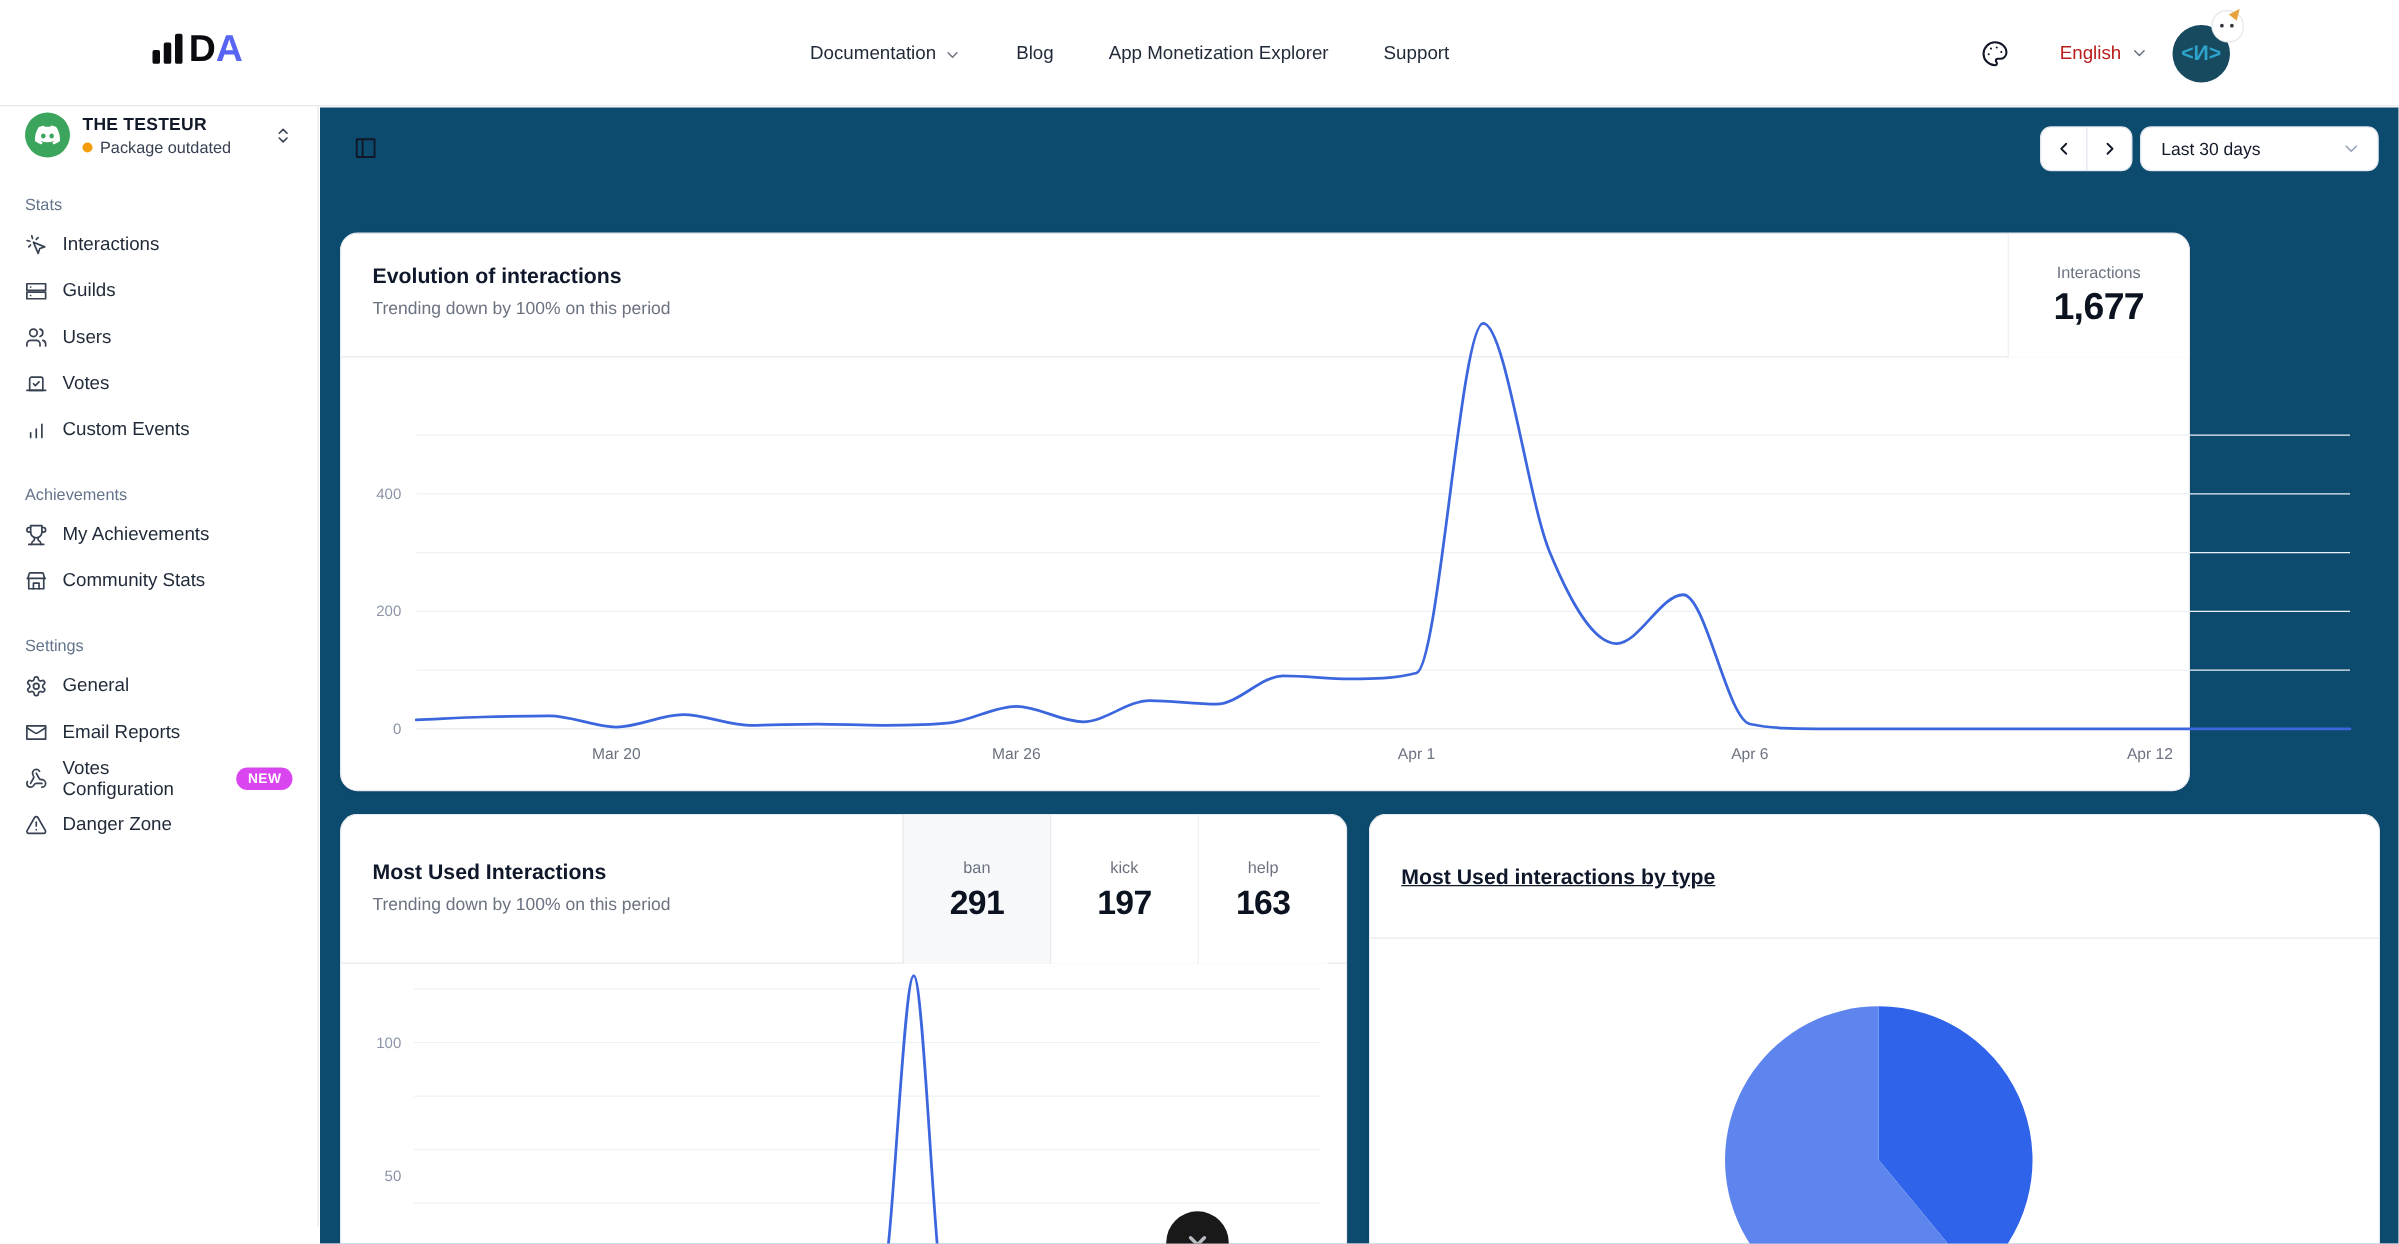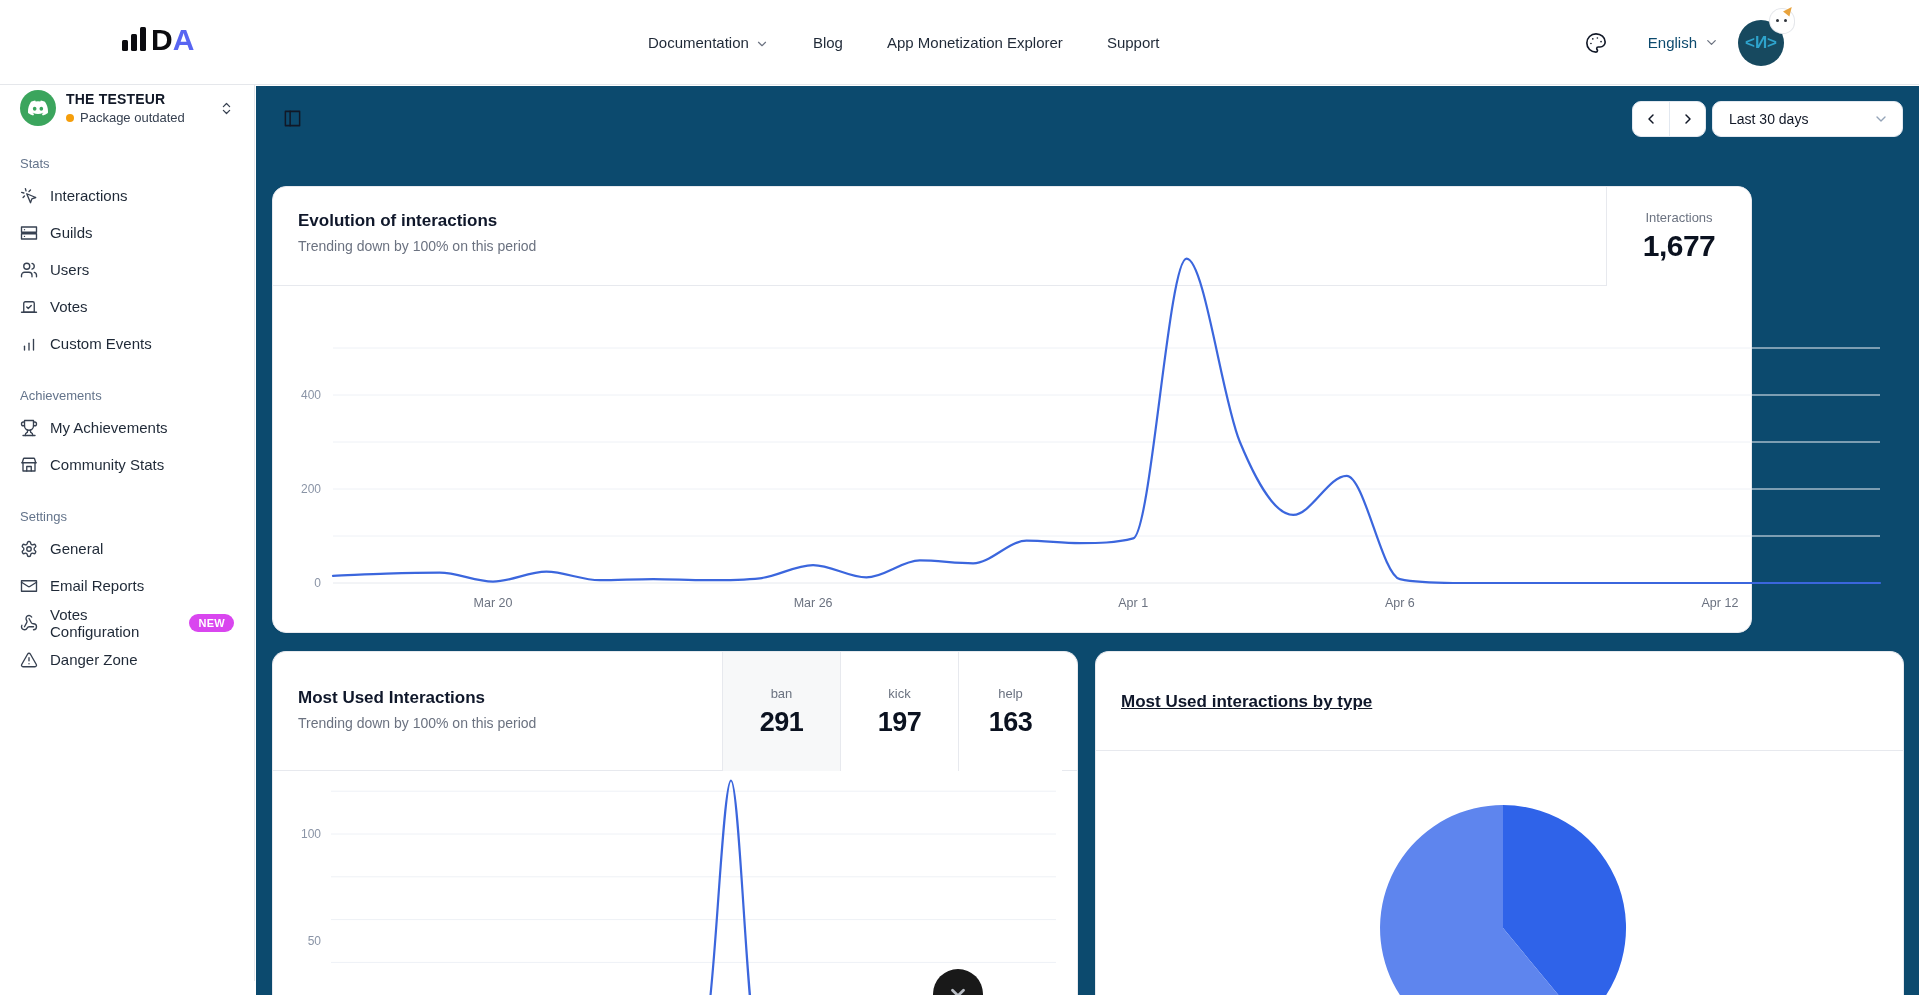--- a/index.html
+++ b/index.html
@@ -12,21 +12,21 @@
   .logo-bars { display:flex; align-items:flex-end; gap:3px; margin-right:3px; padding-bottom:3px; }
   .logo-bars i { display:block; width:6px; background:#0b0b0f; border-radius:1.5px; }
   .logo-bars i:nth-child(1){ height:11px; } .logo-bars i:nth-child(2){ height:17px; } .logo-bars i:nth-child(3){ height:24px; }
   .logo-d { font-size:30px; font-weight:800; color:#0b0b0f; line-height:28px; letter-spacing:-2px; }
   .logo-a { font-size:30px; font-weight:800; color:#5865f2; line-height:28px; }
   .nav-links { position:absolute; left:648px; top:0; height:85px; display:flex; align-items:center; gap:44px; }
   .nav-link { display:flex; align-items:flex-end; gap:6px; font-size:15px; font-weight:500; color:#1f2937; cursor:pointer; white-space:nowrap; }
   .nav-link svg { color:#6b7280; }
   .topnav-right { position:absolute; right:129px; top:0; height:85px; display:flex; align-items:center; gap:36px; }
   .icon-btn { display:flex; align-items:center; justify-content:center; width:32px; height:32px; cursor:pointer; color:#111827; }
-  .lang-btn { display:flex; align-items:center; gap:7px; font-size:15px; font-weight:500; color:#0c4a6e; cursor:pointer; }
+  .lang-btn { display:flex; align-items:center; gap:7px; font-size:15px; font-weight:500; color:#b91c1c; cursor:pointer; }
   .lang-btn svg { color:#6b7280; }
   .avatar-wrap { position:absolute; right:129px; top:14px; width:52px; height:52px; }
   .avatar { position:absolute; left:0; top:6px; width:46px; height:46px; border-radius:50%; background:#17495f; color:#2ea3cc; display:flex; align-items:center; justify-content:center; font-size:17px; font-weight:700; cursor:pointer; letter-spacing:0; }
   .avatar-deco { position:absolute; right:-4px; top:-5px; width:24px; height:24px; background:#fff; border-radius:50% 50% 46% 54%; box-shadow:0 0 0 1px #e5e7eb; }
   .avatar-deco:before { content:""; position:absolute; left:6px; top:10px; width:3px; height:3px; border-radius:50%; background:#30343c; box-shadow:8px 0 0 #30343c; }
   .avatar-deco:after { content:""; position:absolute; right:1px; top:-3px; width:0; height:0; border-left:4px solid transparent; border-right:4px solid transparent; border-bottom:9px solid #e8a33d; transform:rotate(38deg); }
 
   
   .sidebar { position:absolute; left:0; top:72px; width:255px; height:909px; background:#fff; border-right:1px solid #e5e7eb; z-index:10; padding:14px 14px 0 14px; }
   .server-select { display:flex; align-items:center; gap:10px; padding:4px 6px; border-radius:10px; cursor:pointer; }

